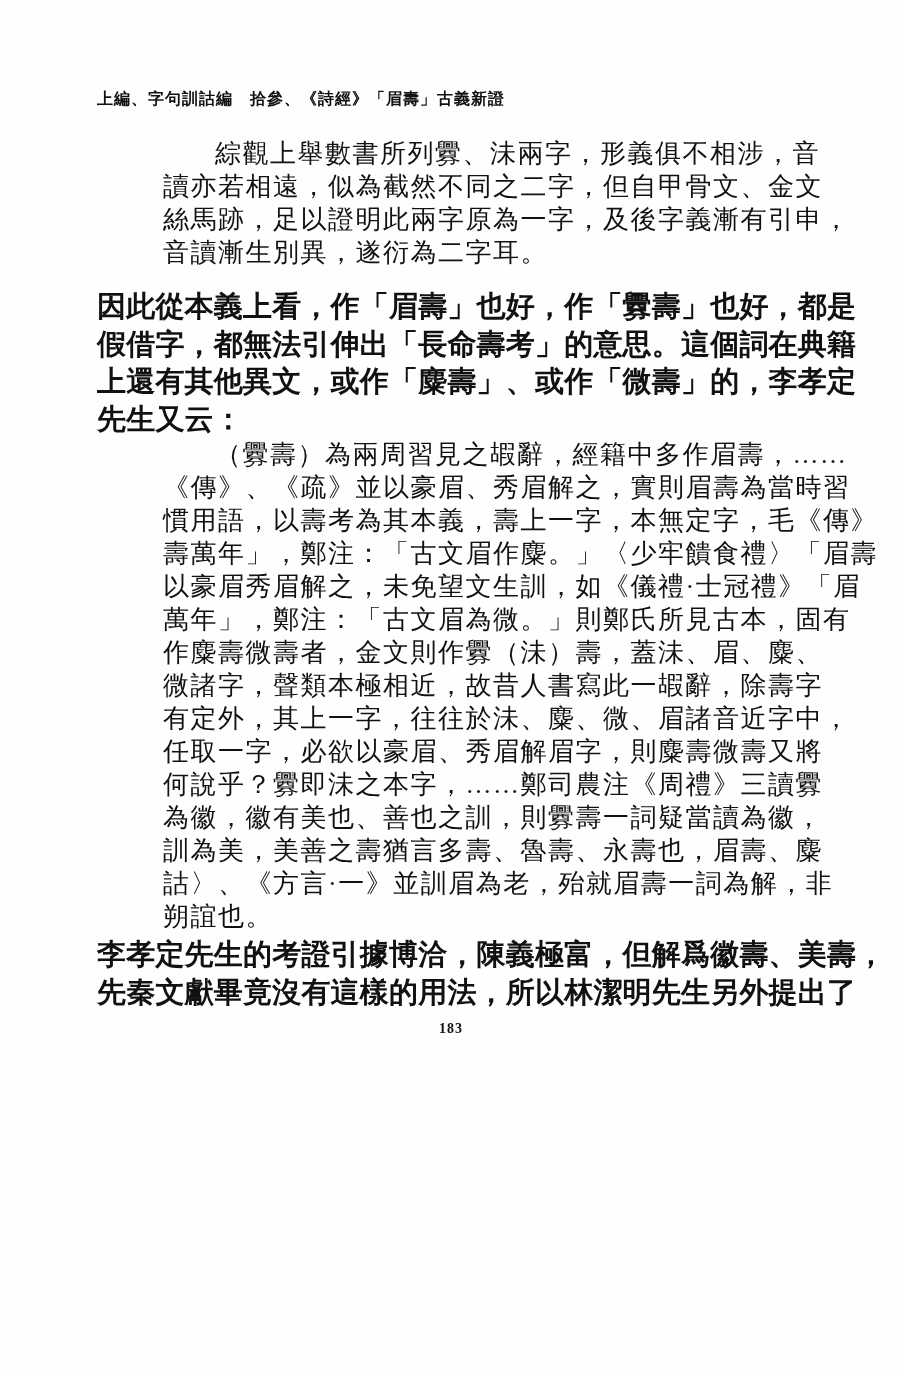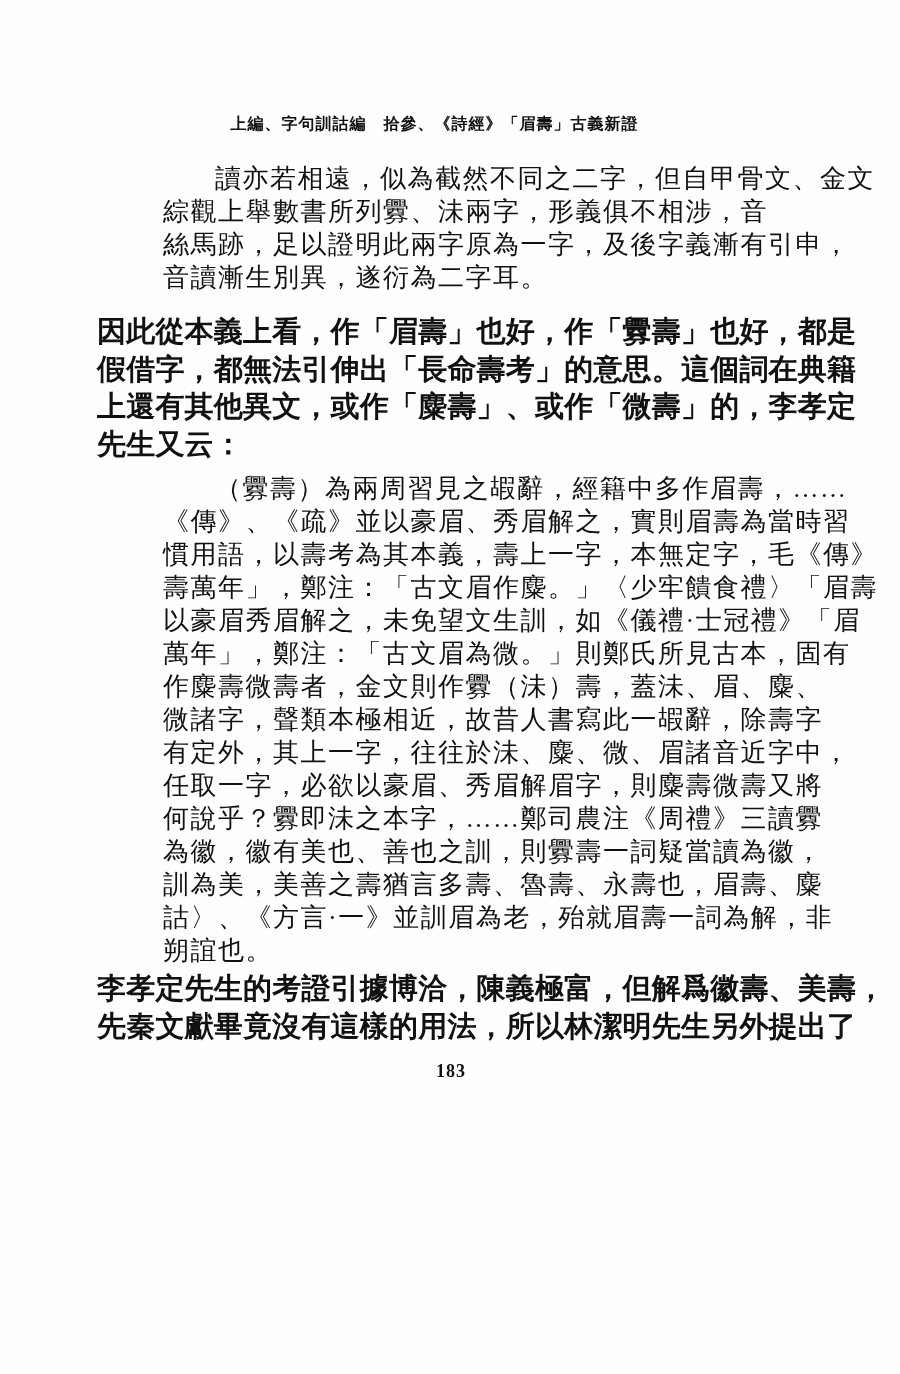--- a/index.html
+++ b/index.html
@@ -18,22 +18,22 @@
   .page {
     position: absolute;
     inset: 0;
     background: #fefefe;
   }
   .content {
     padding: 0 95px 0 97px;
   }
   
   .running-header {
-    margin-top: 113px;
-    text-align: center;
+    margin-top: 88px;
+    text-align: left;
     padding-right: 33px;
     font-size: 16px;
     line-height: 22px;
     font-weight: 600;
     letter-spacing: 1px;
     white-space: nowrap;
   }
   
   .quote-block {
     margin-left: 66px;
@@ -42,53 +42,53 @@
     font-weight: 500;
     letter-spacing: 1.5px;
   }
   .quote-block .tline {
     white-space: nowrap;
   }
   .quote-block.first-indent .tline:first-child {
     text-indent: 2em;
   }
   #quote-intro { margin-top: 27px; }
-  #quote-main  { margin-top: 9px; }
+  #quote-main  { }
   
   .body-para {
     font-size: 29px;
     line-height: 37.5px;
     font-weight: 700;
   }
   .body-para .tline {
     white-space: nowrap;
     letter-spacing: 0.2px;
   }
   #para-1 { margin-top: 19px; }
   #para-2 { margin-top: 3px; }
   
   .page-number {
-    margin-top: 16px;
+    margin-top: 10px;
     text-align: center;
-    font-size: 18px;
+    font-size: 14px;
     letter-spacing: 1px;
     font-weight: 600;
   }
 </style>
 </head>
 <body>
 
 <div class="page">
   <div class="content">
 
     <div class="running-header">上編、字句訓詁編　拾參、《詩經》「眉壽」古義新證</div>
 
     <div id="quote-intro" class="quote-block first-indent">
+        <div class="tline">綜觀上舉數書所列釁、沬兩字，形義俱不相涉，音</div>
         <div class="tline">讀亦若相遠，似為截然不同之二字，但自甲骨文、金文</div>
-        <div class="tline">綜觀上舉數書所列釁、沬兩字，形義俱不相涉，音</div>
         <div class="tline">絲馬跡，足以證明此兩字原為一字，及後字義漸有引申，</div>
         <div class="tline">音讀漸生別異，遂衍為二字耳。</div>
       </div>
 
     <div id="para-1" class="body-para">
         <div class="tline">因此從本義上看，作「眉壽」也好，作「釁壽」也好，都是</div>
         <div class="tline">假借字，都無法引伸出「長命壽考」的意思。這個詞在典籍</div>
         <div class="tline">上還有其他異文，或作「麋壽」、或作「微壽」的，李孝定</div>
         <div class="tline">先生又云：</div>
       </div>

